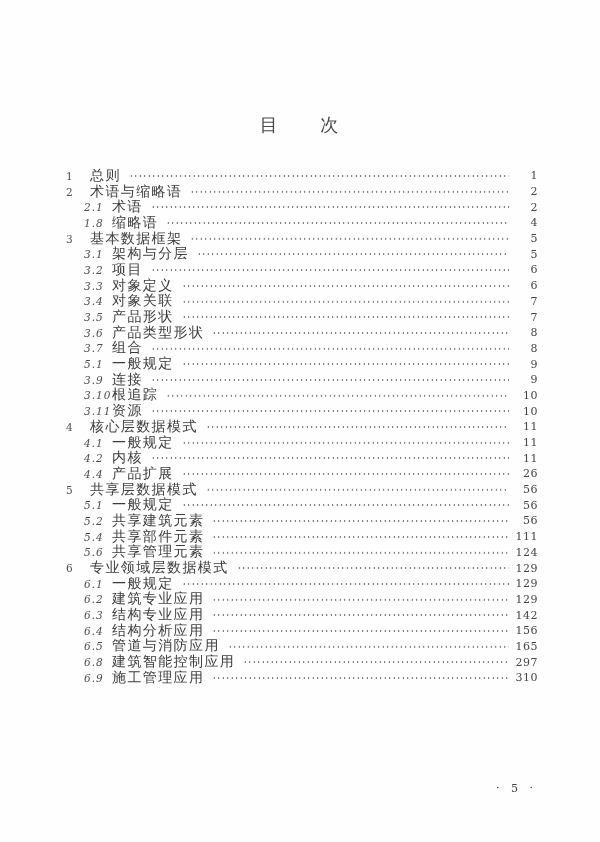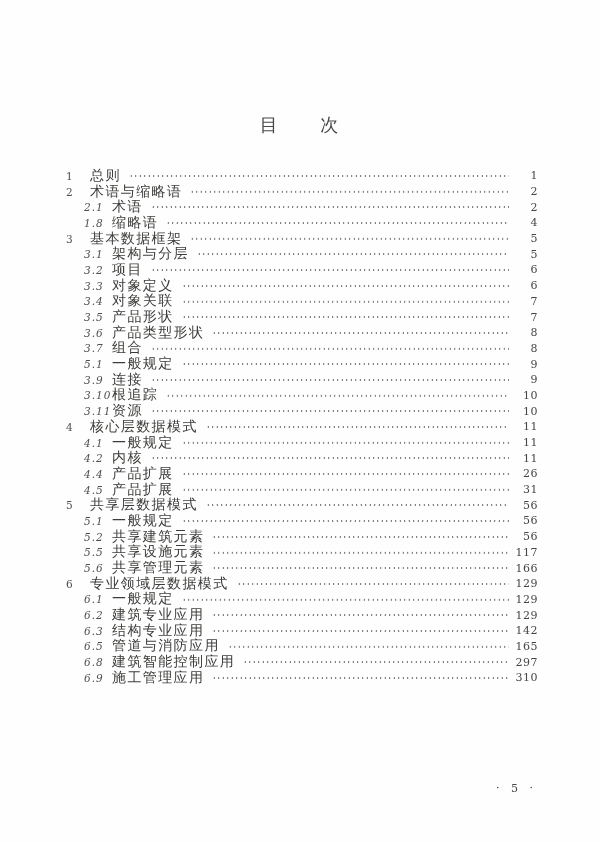--- a/index.html
+++ b/index.html
@@ -197,55 +197,49 @@
         <span class="label">内核</span>
         <span class="leader"></span>
         <span class="pg">11</span>
       </div>
       <div class="toc-row level2">
         <span class="num">4.4</span>
         <span class="label">产品扩展</span>
         <span class="leader"></span>
         <span class="pg">26</span>
       </div>
-      <div class="toc-row level2">
-        <span class="num">4.5</span>
-        <span class="label">产品扩展</span>
-        <span class="leader"></span>
-        <span class="pg">31</span>
-      </div>
       <div class="toc-row level1">
         <span class="num">5</span>
         <span class="label">共享层数据模式</span>
         <span class="leader"></span>
         <span class="pg">56</span>
       </div>
       <div class="toc-row level2">
         <span class="num">5.1</span>
         <span class="label">一般规定</span>
         <span class="leader"></span>
         <span class="pg">56</span>
       </div>
       <div class="toc-row level2">
         <span class="num">5.2</span>
         <span class="label">共享建筑元素</span>
         <span class="leader"></span>
         <span class="pg">56</span>
       </div>
       <div class="toc-row level2">
-        <span class="num">5.5</span>
-        <span class="label">共享设施元素</span>
-        <span class="leader"></span>
-        <span class="pg">117</span>
+        <span class="num">5.4</span>
+        <span class="label">共享部件元素</span>
+        <span class="leader"></span>
+        <span class="pg">111</span>
       </div>
       <div class="toc-row level2">
         <span class="num">5.6</span>
         <span class="label">共享管理元素</span>
         <span class="leader"></span>
-        <span class="pg">166</span>
+        <span class="pg">124</span>
       </div>
       <div class="toc-row level1">
         <span class="num">6</span>
         <span class="label">专业领域层数据模式</span>
         <span class="leader"></span>
         <span class="pg">129</span>
       </div>
       <div class="toc-row level2">
         <span class="num">6.1</span>
         <span class="label">一般规定</span>
@@ -258,20 +252,26 @@
         <span class="leader"></span>
         <span class="pg">129</span>
       </div>
       <div class="toc-row level2">
         <span class="num">6.3</span>
         <span class="label">结构专业应用</span>
         <span class="leader"></span>
         <span class="pg">142</span>
       </div>
       <div class="toc-row level2">
+        <span class="num">6.4</span>
+        <span class="label">结构分析应用</span>
+        <span class="leader"></span>
+        <span class="pg">156</span>
+      </div>
+      <div class="toc-row level2">
         <span class="num">6.5</span>
         <span class="label">管道与消防应用</span>
         <span class="leader"></span>
         <span class="pg">165</span>
       </div>
       <div class="toc-row level2">
         <span class="num">6.8</span>
         <span class="label">建筑智能控制应用</span>
         <span class="leader"></span>
         <span class="pg">297</span>

